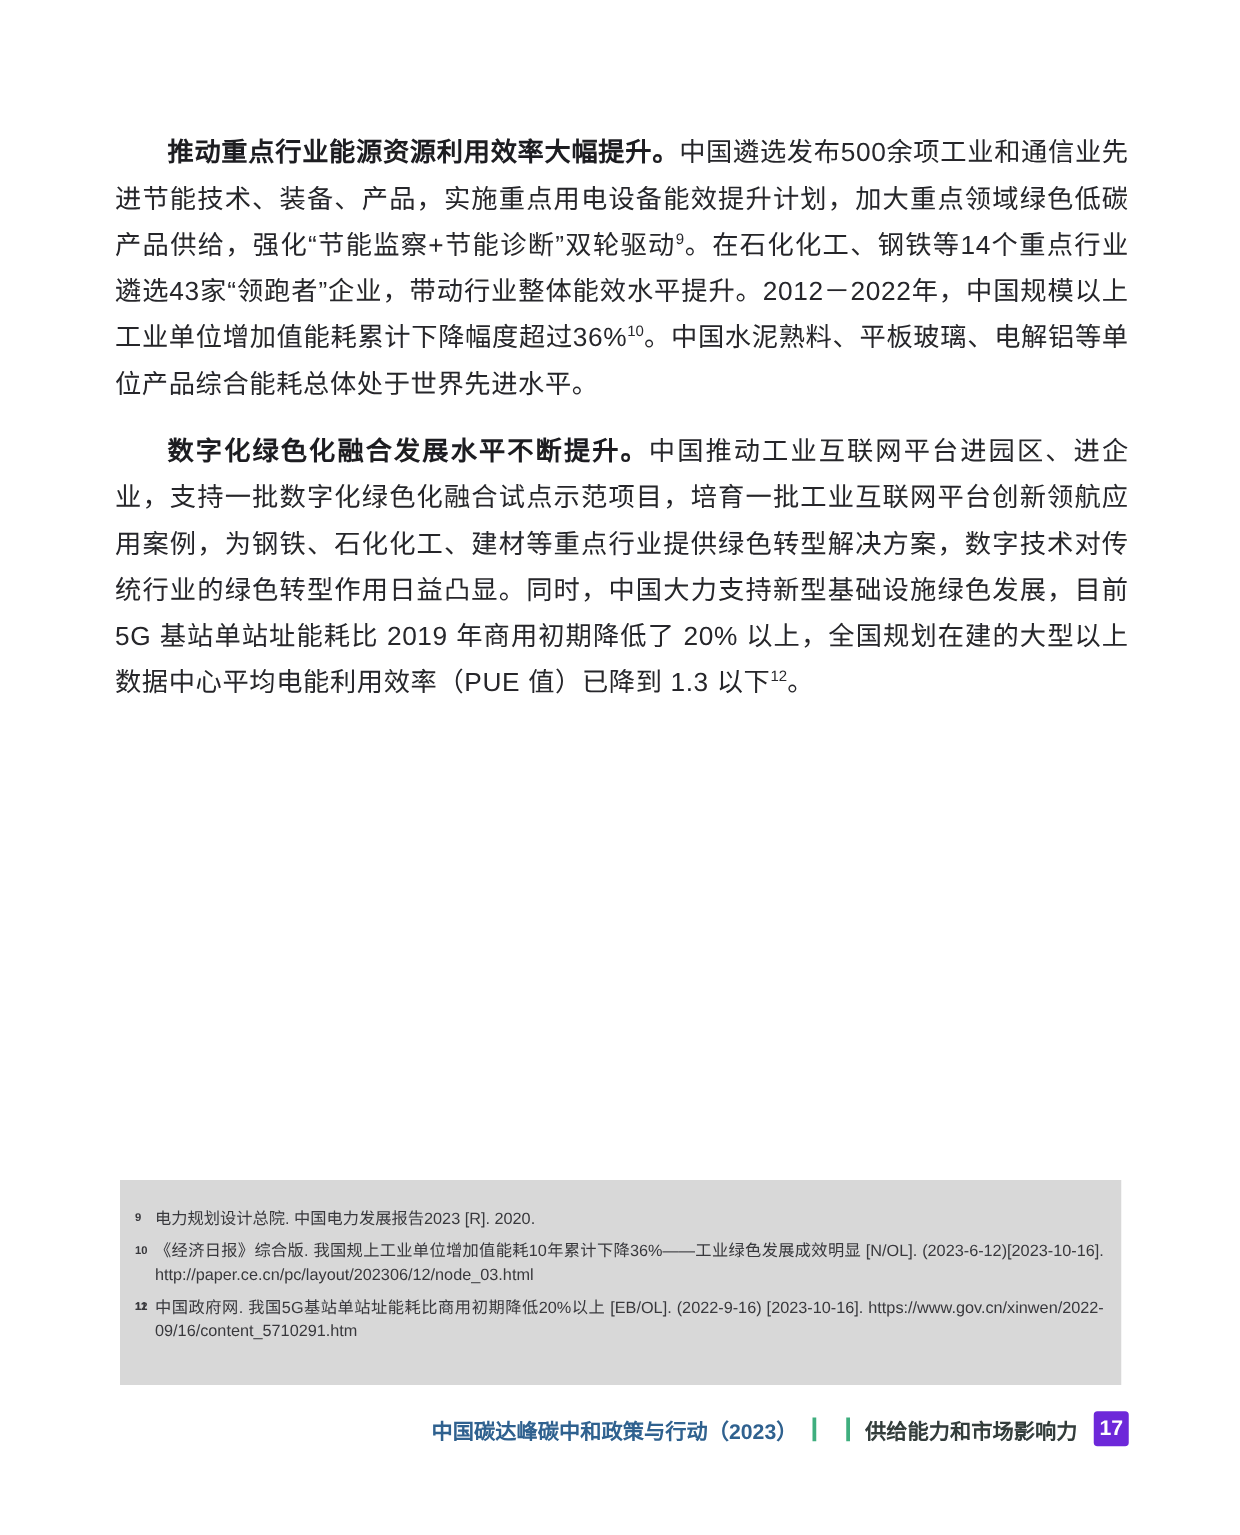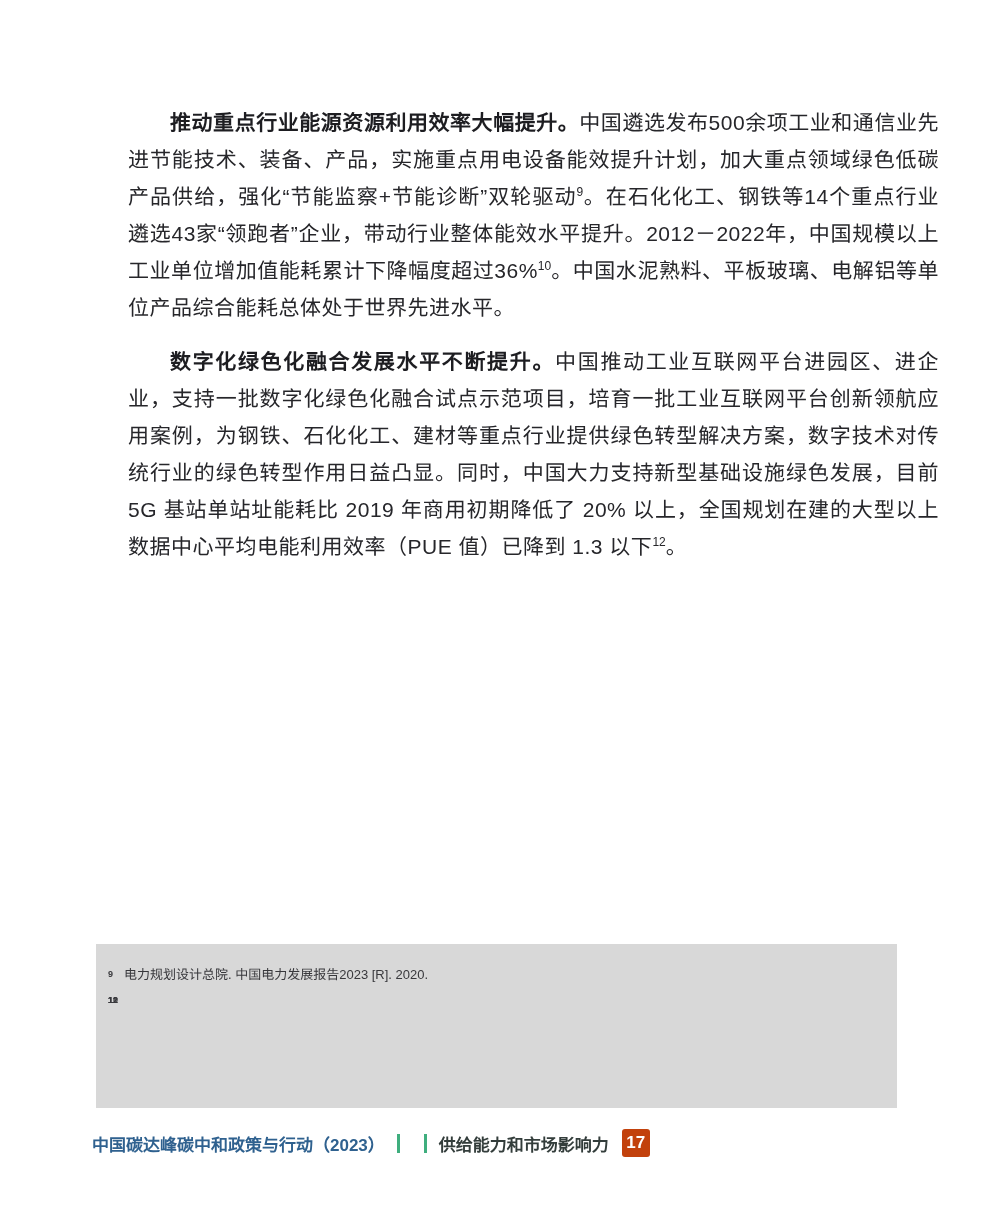--- a/index.html
+++ b/index.html
@@ -15,21 +15,20 @@
   .body-text {
     position: absolute;
     top: 104px;
     left: 92px;
     width: 811px;
     color: #26262a;
     font-size: 21px;
     line-height: 37px;
     text-align: justify;
     letter-spacing: 0.5px;
-    margin-left: 36px;
   }
   .para { margin: 0 0 17px 0; text-indent: 2em; }
   .para .bold { font-weight: 700; color: #1d1d21; }
   .para sup {
     font-size: 12px;
     line-height: 0;
     vertical-align: super;
     letter-spacing: 0;
   }
   
@@ -62,20 +61,21 @@
   }
   
   .footer {
     position: absolute;
     top: 1127px;
     left: 92px;
     width: 811px;
     height: 32px;
     display: flex;
     align-items: center;
+    justify-content: flex-end;
     font-size: 17px;
     font-weight: 700;
     white-space: nowrap;
   }
   .f-title { color: #2f618f; }
   .f-org { color: #333d3b; }
   .f-div {
     display: inline-block;
     width: 3px;
     height: 19px;
@@ -84,43 +84,43 @@
     flex: 0 0 auto;
   }
   .f-page {
     display: flex;
     align-items: center;
     justify-content: center;
     width: 28px;
     height: 28px;
     margin-left: 13px;
     border-radius: 3px;
-    background: #c2410c;
+    background: #6d28d9;
     color: #ffffff;
     font-size: 17px;
     font-weight: 700;
     flex: 0 0 auto;
   }
 </style>
 </head>
 <body>
 
 <div class="page">
 
   <div class="body-text">
       <p class="para"><span class="bold">推动重点行业能源资源利用效率大幅提升。</span><span>中国遴选发布500余项工业和通信业先进节能技术、装备、产品，实施重点用电设备能效提升计划，加大重点领域绿色低碳产品供给，强化“节能监察+节能诊断”双轮驱动</span><sup>9</sup><span>。在石化化工、钢铁等14个重点行业遴选43家“领跑者”企业，带动行业整体能效水平提升。2012－2022年，中国规模以上工业单位增加值能耗累计下降幅度超过36%</span><sup>10</sup><span>。中国水泥熟料、平板玻璃、电解铝等单位产品综合能耗总体处于世界先进水平。</span></p>
       <p class="para"><span class="bold">数字化绿色化融合发展水平不断提升。</span><span>中国推动工业互联网平台进园区、进企业，支持一批数字化绿色化融合试点示范项目，培育一批工业互联网平台创新领航应用案例，为钢铁、石化化工、建材等重点行业提供绿色转型解决方案，数字技术对传统行业的绿色转型作用日益凸显。同时，中国大力支持新型基础设施绿色发展，目前 5G 基站单站址能耗比 2019 年商用初期降低了 20% 以上，全国规划在建的大型以上数据中心平均电能利用效率（PUE 值）已降到 1.3 以下</span><sup>12</sup><span>。</span></p>
     </div>
 
   <div class="footnotes">
     <div id="fn-list">
         <div class="fn"><sup class="fn-marker">9</sup><span>电力规划设计总院. 中国电力发展报告2023 [R]. 2020.</span></div>
-        <div class="fn"><sup class="fn-marker">10</sup></div>
+        <div class="fn"><sup class="fn-marker">10</sup><span>《经济日报》综合版. 我国规上工业单位增加值能耗10年累计下降36%——工业绿色发展成效明显 [N/OL]. (2023-6-12)[2023-10-16]. http://paper.ce.cn/pc/layout/202306/12/node_03.html</span></div>
         <div class="fn"><sup class="fn-marker">11</sup></div>
-        <div class="fn"><sup class="fn-marker">12</sup></div>
+        <div class="fn"><sup class="fn-marker">12</sup><span>中国政府网. 我国5G基站单站址能耗比商用初期降低20%以上 [EB/OL]. (2022-9-16) [2023-10-16]. https://www.gov.cn/xinwen/2022-09/16/content_5710291.htm</span></div>
       </div>
   </div>
 
   <div class="footer">
     <span class="f-title">中国碳达峰碳中和政策与行动（2023）</span>
     <span class="f-div"></span>
     <span class="f-div"></span>
     <span class="f-org">供给能力和市场影响力</span>
     <span class="f-page">17</span>
   </div>

